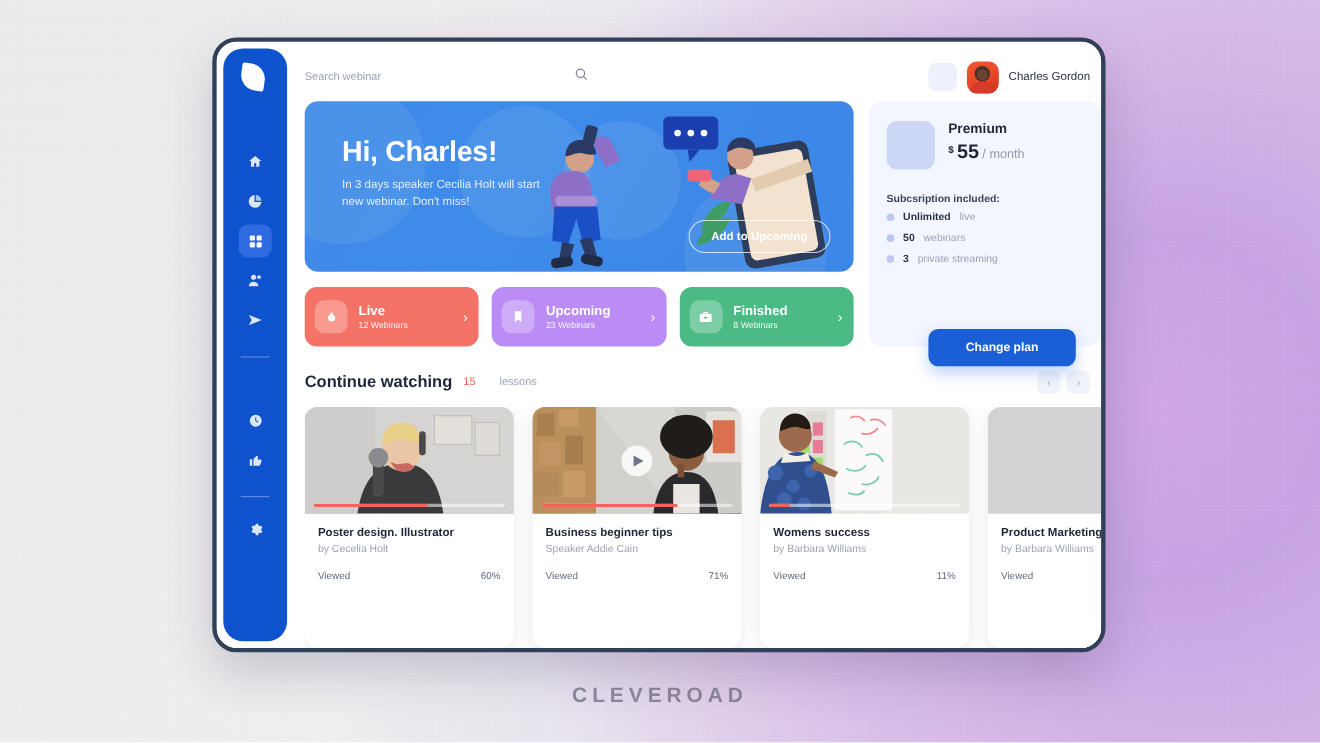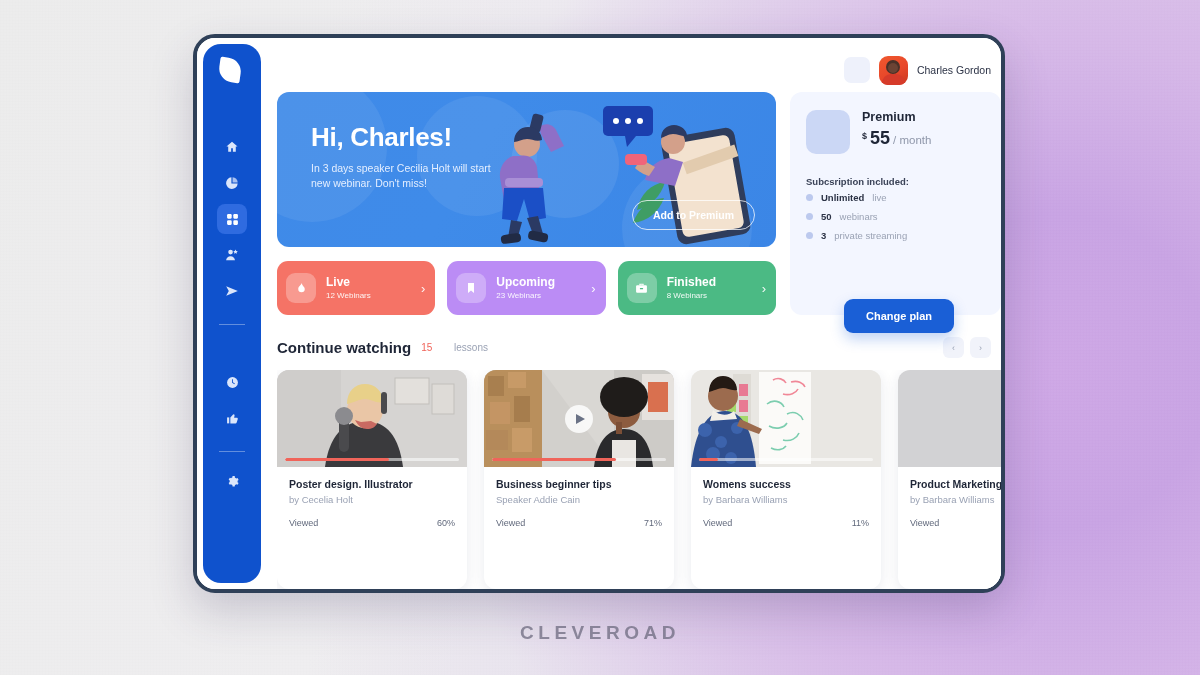--- a/index.html
+++ b/index.html
@@ -321,21 +321,21 @@
   .feat-dot {
     width: 7px; height: 7px; border-radius: 50%;
     background: #bcc9ee; flex: none;
   }
   .feat-strong { color: #2b3245; font-weight: 700; }
   .feat-weak { color: #9aa2b4; }
   .change-plan {
     position: absolute;
     left: 54px;
     bottom: -18px;
-    padding: 11px 22px;
+    padding: 11px 34px;
     background: #1a5fd6;
     color: #fff;
     border: none;
     border-radius: 9px;
     font-size: 11px;
     font-weight: 700;
     cursor: pointer;
     white-space: nowrap;
     font-family: "Liberation Sans", sans-serif;
     box-shadow: 0 6px 14px rgba(26,95,214,0.28);
@@ -550,20 +550,29 @@
           <svg width="13" height="13" viewBox="0 0 24 24" fill="#dbe6fb">
               <path d="M12 8.2a3.8 3.8 0 1 0 0 7.6 3.8 3.8 0 0 0 0-7.6zm9.3 5.2.1-1.4-.1-1.4 2-1.6-2-3.4-2.4.8a8.6 8.6 0 0 0-2.4-1.4L16.1 2h-4l-.4 2.6c-.9.3-1.7.8-2.4 1.4l-2.4-.8-2 3.4 2 1.6-.1 1.4.1 1.4-2 1.6 2 3.4 2.4-.8c.7.6 1.5 1.1 2.4 1.4l.4 2.6h4l.4-2.6c.9-.3 1.7-.8 2.4-1.4l2.4.8 2-3.4z"></path>
             </svg>
         </span>
       </div>
     </div>
 
     <div class="main">
 
       <div class="topbar">
+        <div class="search">
+          <input placeholder="Search webinar" style="">
+          <span>
+            <svg width="13" height="13" viewBox="0 0 24 24" fill="none" stroke="#7b8498" stroke-width="2">
+                <circle cx="10.5" cy="10.5" r="7"></circle>
+                <path d="M16 16l5 5"></path>
+              </svg>
+          </span>
+        </div>
         <div class="topbar-spacer"></div>
         <div class="topbar-right">
           <div class="square-btn"></div>
           <div class="avatar">
             <div class="body"></div>
             <div class="head"></div>
             <div class="face"></div>
           </div>
           <div class="username">Charles Gordon</div>
         </div>
@@ -619,21 +628,21 @@
                   <path d="M54 126l7 19 9-3-5-18z" fill="#2b3a63"></path>
                   <path d="M38 128l-3 18 9 2 5-18z" fill="#2b3a63"></path>
                   <rect x="55" y="140" width="20" height="9" rx="4" fill="#212b45" transform="rotate(12 65 145)"></rect>
                   <rect x="28" y="142" width="20" height="9" rx="4" fill="#212b45" transform="rotate(-8 38 147)"></rect>
                 </g>
               </svg>
             </div>
 
             <h1>Hi, Charles!</h1>
             <p>In 3 days speaker Cecilia Holt will start new webinar. Don't miss!</p>
-            <button class="hero-btn">Add to Premium</button>
+            <button class="hero-btn">Add to Upcoming</button>
           </div>
 
           <div class="status-row">
 
             <div class="status-card live">
               <div class="status-ico">
                 <svg width="13" height="13" viewBox="0 0 24 24" fill="#ffffff">
                     <path d="M12 2c-1 5-6 6-6 11a6 6 0 0 0 12 0c0-4-4-5-6-11z"></path>
                   </svg>
               </div>

